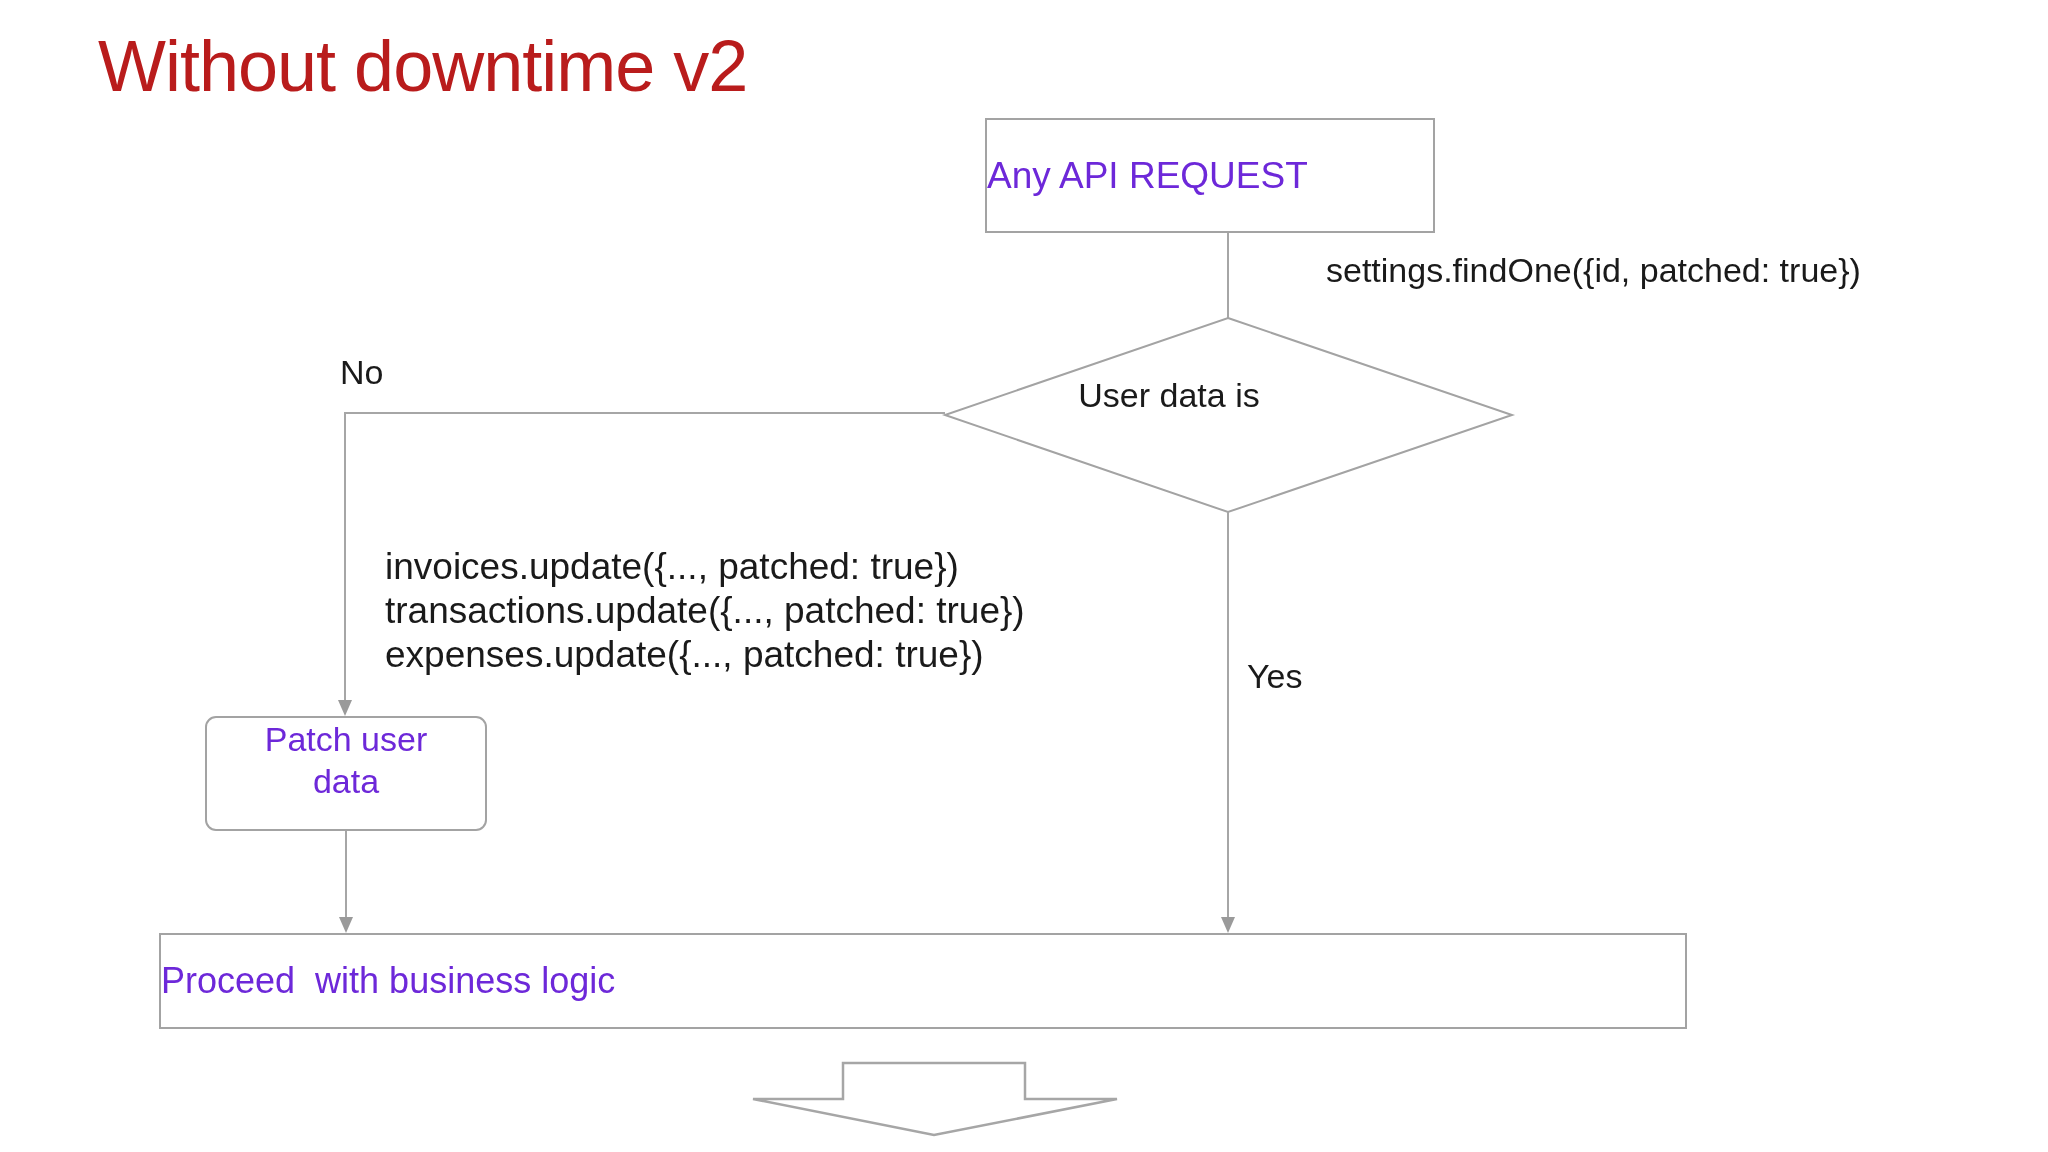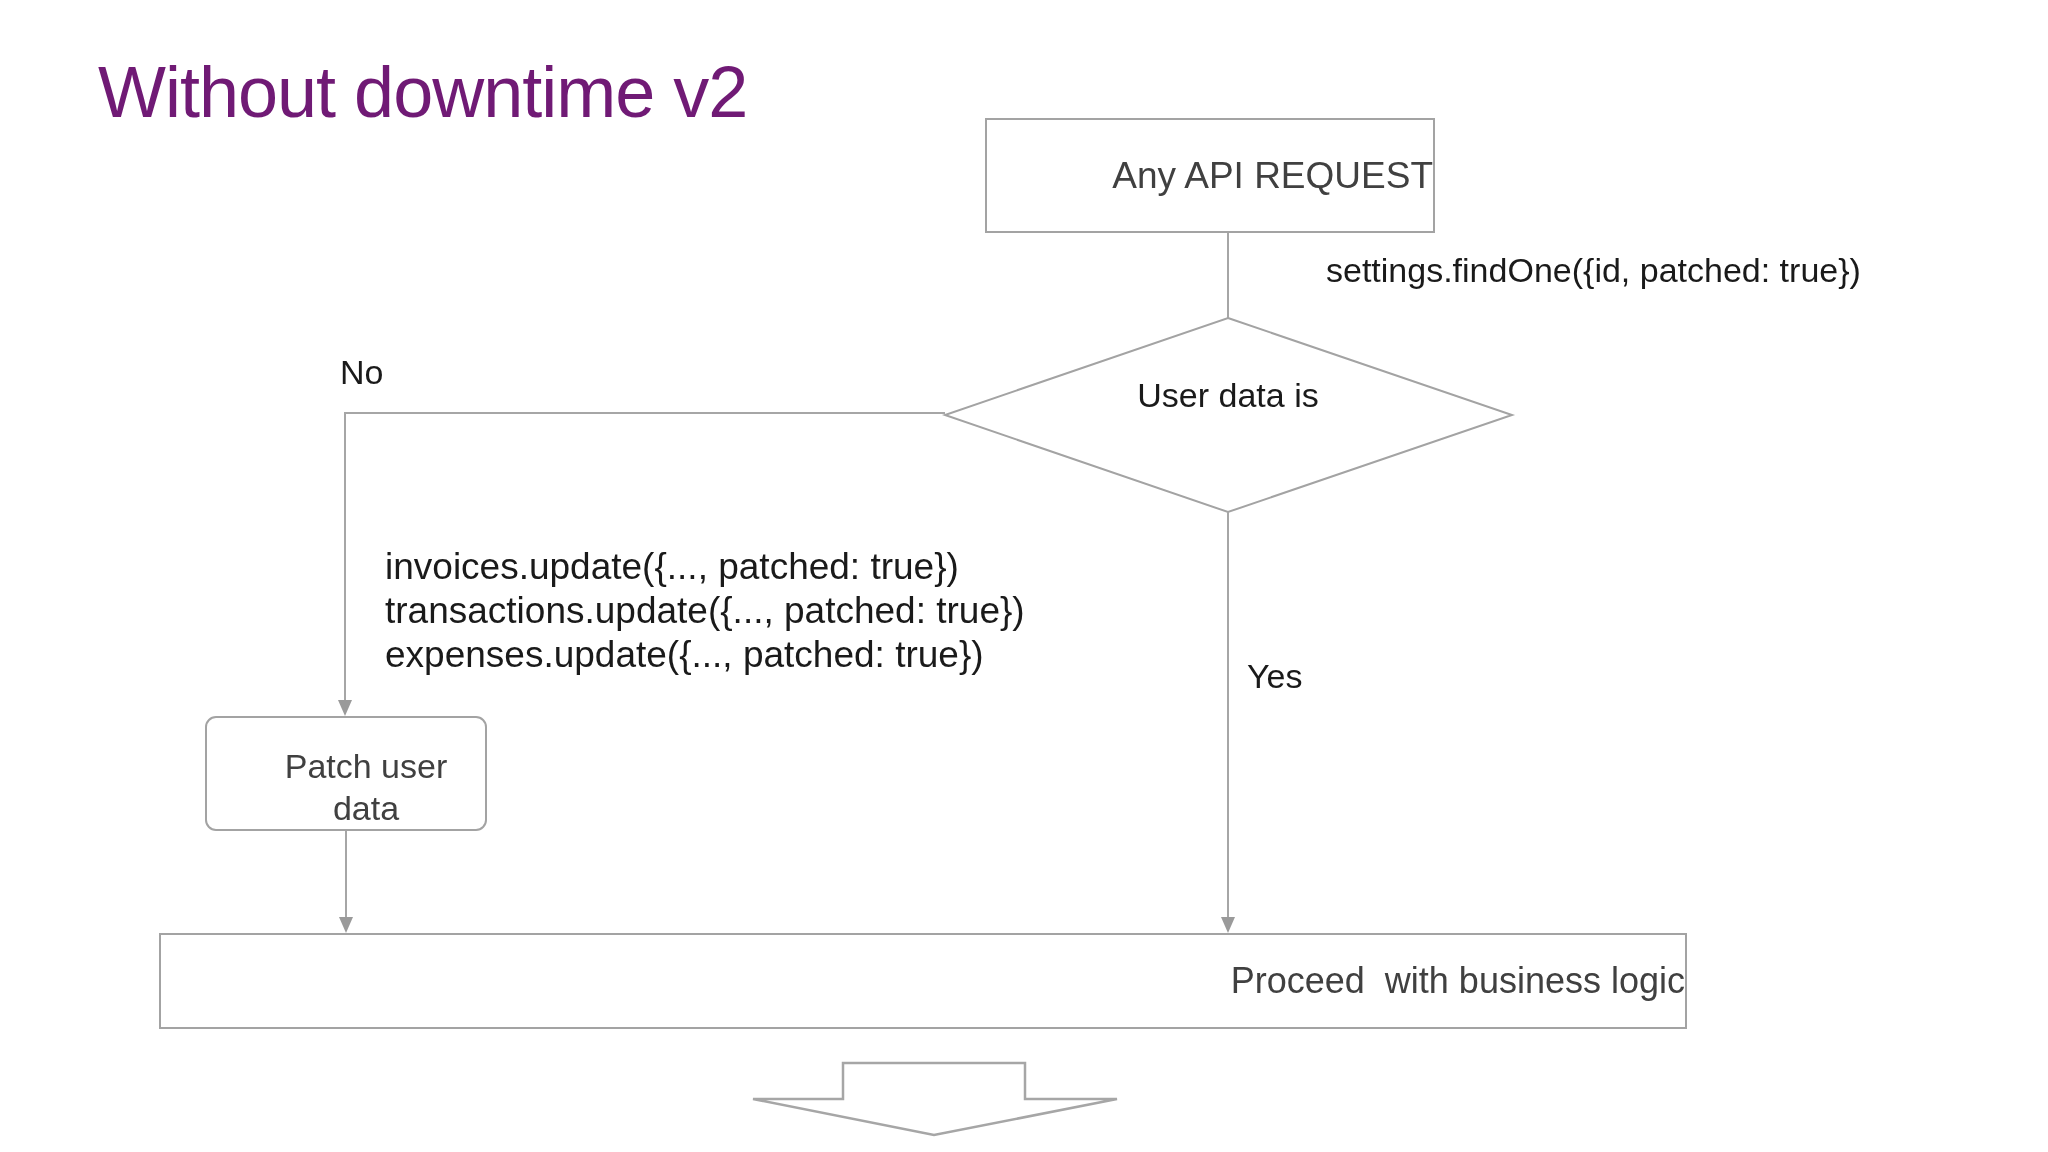--- a/index.html
+++ b/index.html
@@ -21,35 +21,33 @@
     left: 0; top: 0;
     width: 2048px; height: 1152px;
   }
   .slide-title {
     position: absolute;
     left: 98px;
     top: 26px;
     font-size: 72px;
     line-height: 80px;
     letter-spacing: -1px;
-    color: #701a75;
+    color: #b91c1c;
     white-space: nowrap;
-    margin-top: 26px;
   }
   .node {
     position: absolute;
     box-sizing: border-box;
     background: #ffffff;
     border: 2px solid #a3a3a3;
     display: flex;
     align-items: center;
-    justify-content: flex-end;
+    justify-content: flex-start;
     text-align: center;
-    color: #404040;
-    padding-left: 40px;
+    color: #6d28d9;
   }
   .node-api {
     left: 985px; top: 118px;
     width: 450px; height: 115px;
     font-size: 37px;
   }
   .node-patch {
     left: 205px; top: 716px;
     width: 282px; height: 115px;
     font-size: 34px;
@@ -58,21 +56,21 @@
     border-radius: 11px;
   }
   .node-proceed {
     left: 159px; top: 933px;
     width: 1528px; height: 96px;
     font-size: 36px;
     white-space: pre;
   }
   .diamond-label {
     position: absolute;
-    left: 1028px; top: 373px;
+    left: 969px; top: 373px;
     width: 400px;
     text-align: center;
     font-size: 34px;
     line-height: 44px;
   }
   .edge-label {
     position: absolute;
     font-size: 34px;
     line-height: 40px;
     white-space: nowrap;

